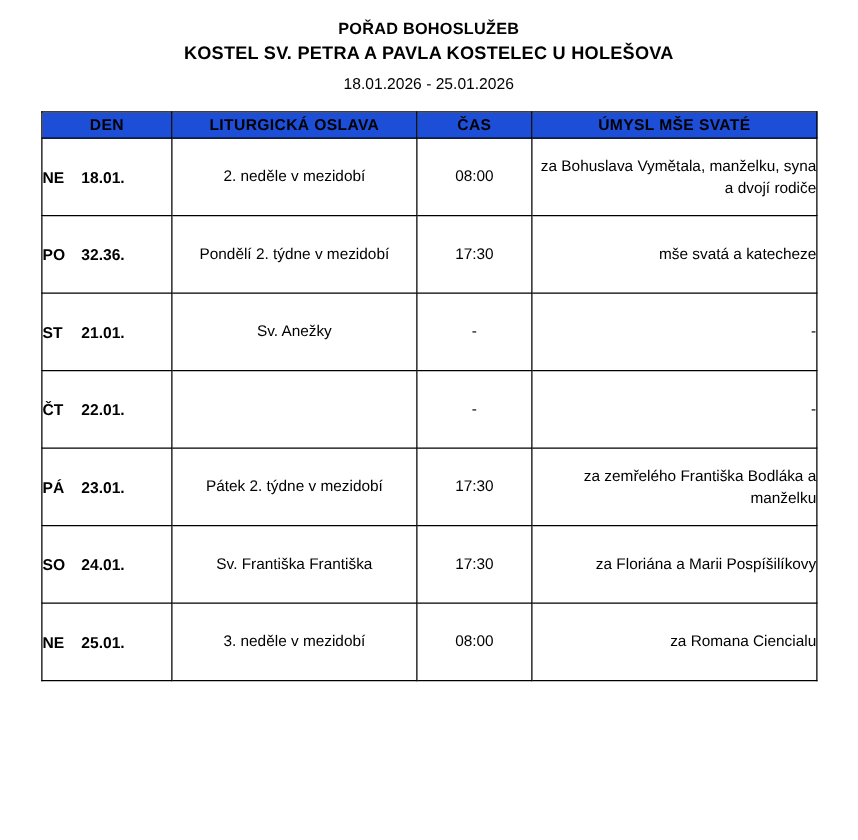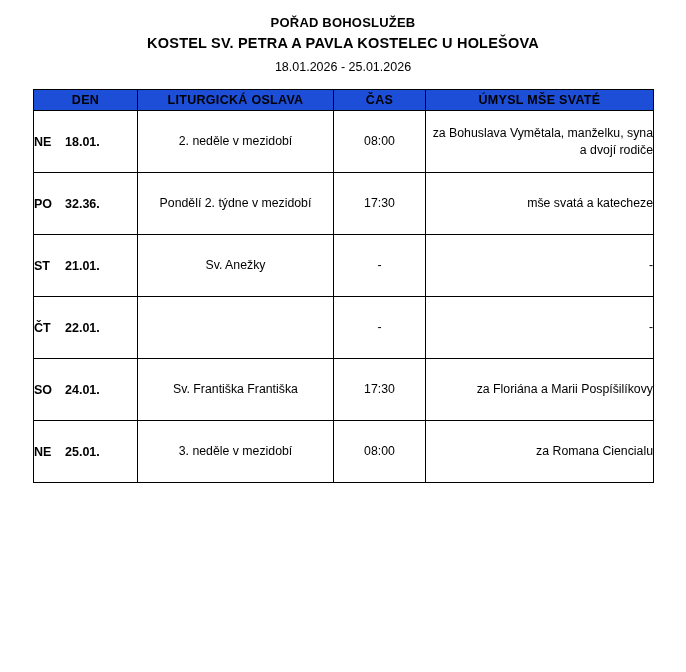--- a/index.html
+++ b/index.html
@@ -162,20 +162,28 @@
         <tr>
           <td class="day">
             <span class="dow">ČT</span><span class="date">22.01.</span>
           </td>
           <td class="lit"></td>
           <td class="time">-</td>
           <td class="intent">-</td>
         </tr>
         <tr>
           <td class="day">
+            <span class="dow">PÁ</span><span class="date">23.01.</span>
+          </td>
+          <td class="lit">Pátek 2. týdne v mezidobí</td>
+          <td class="time">17:30</td>
+          <td class="intent">za zemřelého Františka Bodláka a manželku</td>
+        </tr>
+        <tr>
+          <td class="day">
             <span class="dow">SO</span><span class="date">24.01.</span>
           </td>
           <td class="lit">Sv. Františka Františka</td>
           <td class="time">17:30</td>
           <td class="intent">za Floriána a Marii Pospíšilíkovy</td>
         </tr>
         <tr>
           <td class="day">
             <span class="dow">NE</span><span class="date">25.01.</span>
           </td>

